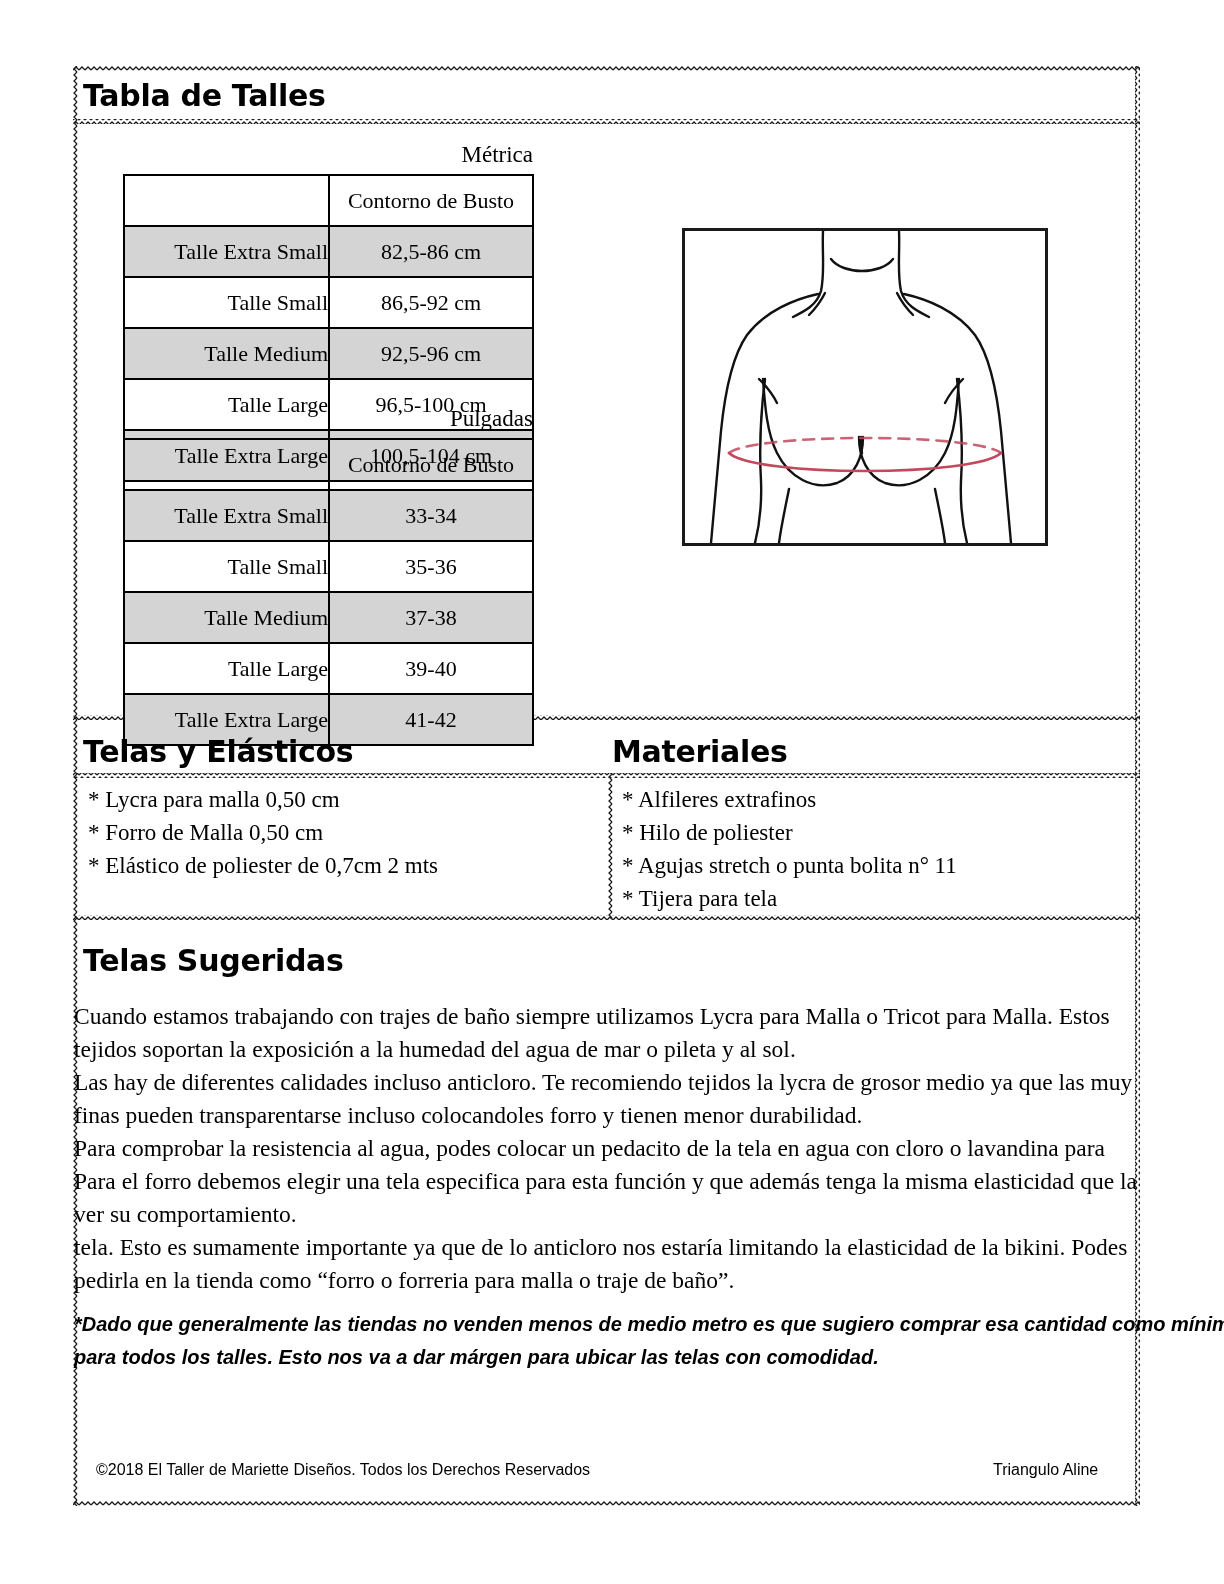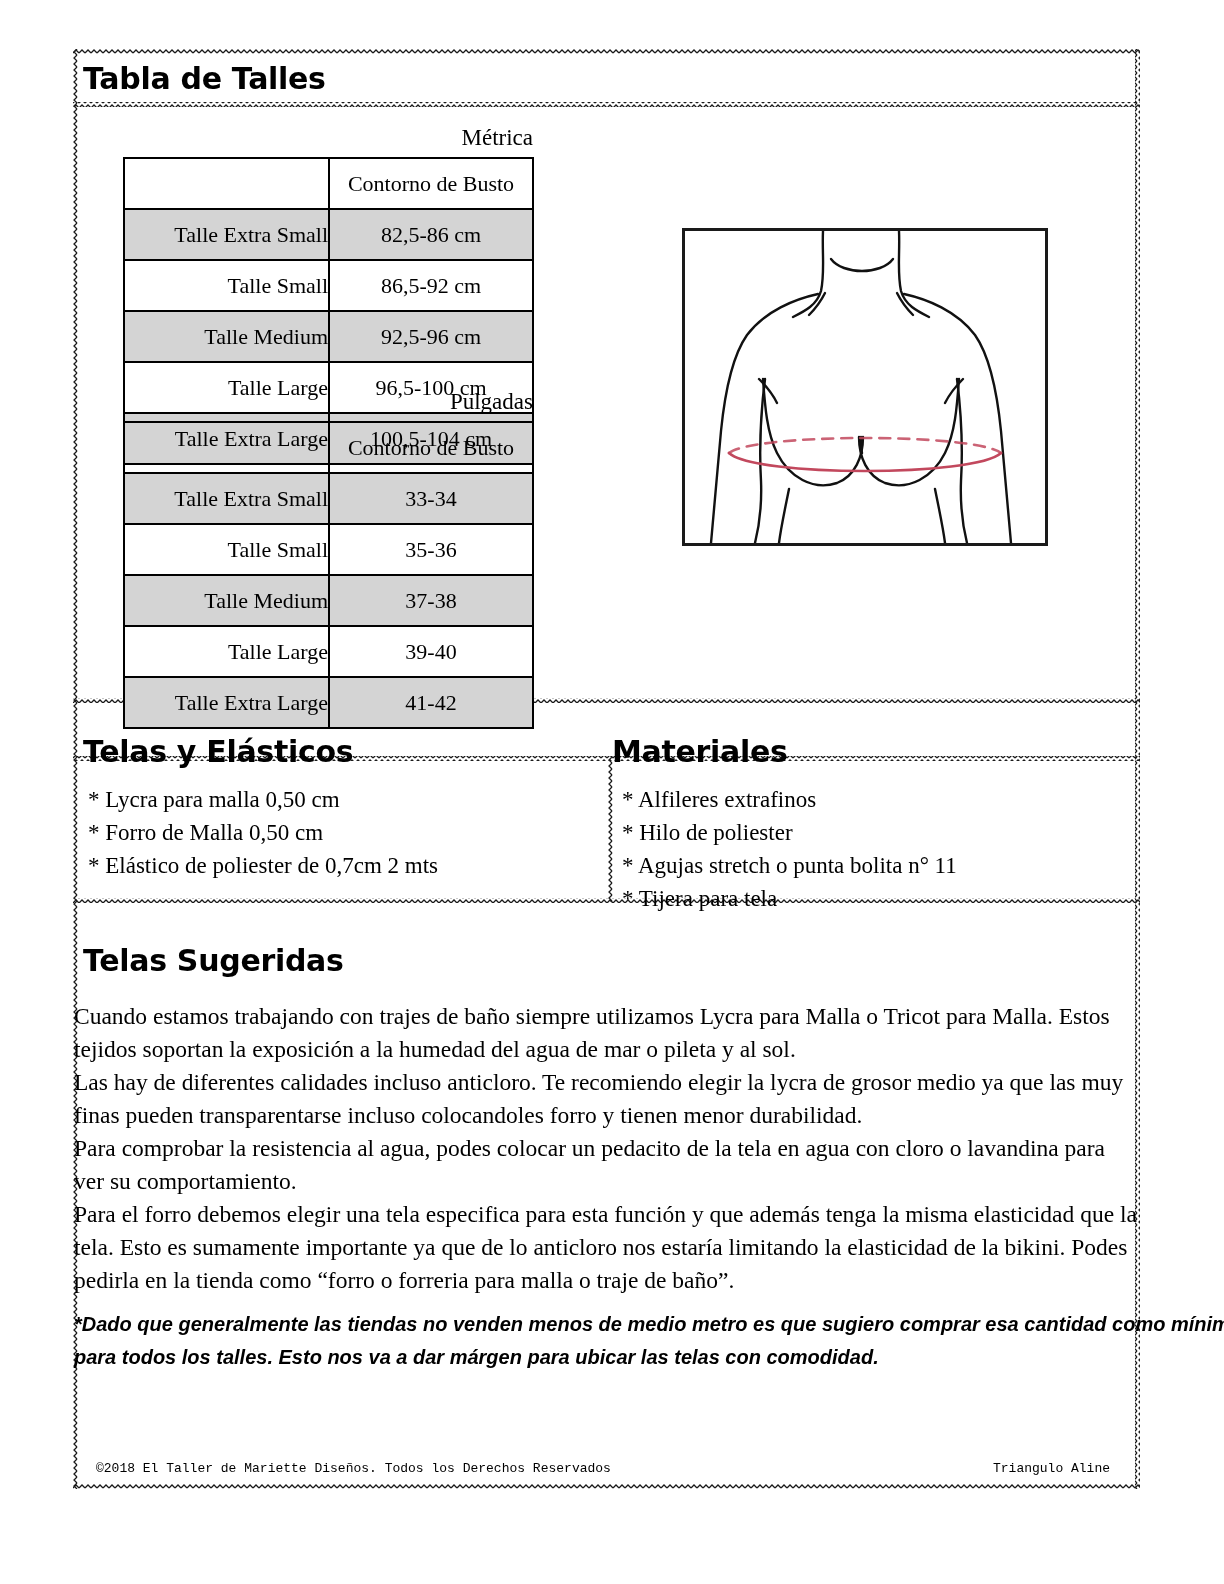--- a/index.html
+++ b/index.html
@@ -13,21 +13,21 @@
     font-family: "Liberation Serif", serif;
     color: #000000;
     position: relative;
     overflow: hidden;
   }
 
   
   .page {
     position: absolute;
     left: 73px;
-    top: 49px;
+    top: 66px;
     width: 1067px;
     height: 1440px;
     box-sizing: border-box;
   }
   .wavy-svg {
     position: absolute;
     left: 0; top: 0;
     width: 100%;
     height: 100%;
     pointer-events: none;
@@ -117,22 +117,22 @@
     font-weight: bold;
     font-size: 20px;
     line-height: 33px;
     white-space: nowrap;
   }
   .note .ln { display: block; }
 
   
   .foot-left, .foot-right {
     position: absolute;
-    font-family: Liberation Mono, monospace;
-    font-size: 13px;
+    font-family: Liberation Sans, sans-serif;
+    font-size: 16px;
     white-space: nowrap;
   }
 </style>
 </head>
 <body>
 
 <div class="page">
 
   <svg class="wavy-svg" viewBox="0 0 1067 1440" preserveAspectRatio="none" xmlns="http://www.w3.org/2000/svg">
     <defs>
@@ -290,25 +290,25 @@
   <div>*  Hilo de poliester</div>
   <div>*  Agujas stretch o punta bolita n° 11</div>
   <div>*  Tijera para tela</div>
 </div>
 
 <div class="sec-head" style="left:83px; top:943px;">Telas Sugeridas</div>
 
 <div class="body-copy" style="left:74px; top:1000px;">
   <span class="ln">Cuando estamos trabajando con trajes de baño siempre utilizamos Lycra para Malla o Tricot para Malla. Estos</span>
   <span class="ln">tejidos soportan la exposición a la humedad del agua de mar o pileta y al sol.</span>
-  <span class="ln">Las hay de diferentes calidades incluso anticloro. Te recomiendo elegir la lycra de grosor medio ya que las muy</span>
+  <span class="ln">Las hay de diferentes calidades incluso anticloro. Te recomiendo tejidos la lycra de grosor medio ya que las muy</span>
   <span class="ln">finas pueden transparentarse incluso colocandoles forro y tienen menor durabilidad.</span>
   <span class="ln">Para comprobar la resistencia al agua, podes colocar un pedacito de la tela en agua con cloro o lavandina para</span>
+  <span class="ln">Para el forro debemos elegir una tela especifica para esta función y que además tenga la misma elasticidad que la</span>
   <span class="ln">ver su comportamiento.</span>
-  <span class="ln">Para el forro debemos elegir una tela especifica para esta función y que además tenga la misma elasticidad que la</span>
   <span class="ln">tela. Esto es sumamente importante ya que de lo anticloro nos estaría limitando la elasticidad de la bikini. Podes</span>
   <span class="ln">pedirla en la tienda como “forro o forreria para malla o traje de baño”.</span>
 </div>
 
 <div class="note" style="left:74px; top:1308px;">
   <span class="ln">*Dado que generalmente las tiendas no venden menos de medio metro es que sugiero comprar esa cantidad como mínimo</span>
   <span class="ln">para todos los talles. Esto nos va a dar márgen para ubicar las telas con comodidad.</span>
 </div>
 
 <div class="foot-left" style="left:96px; top:1461px;">©2018 El Taller de Mariette Diseños. Todos los Derechos Reservados</div>

